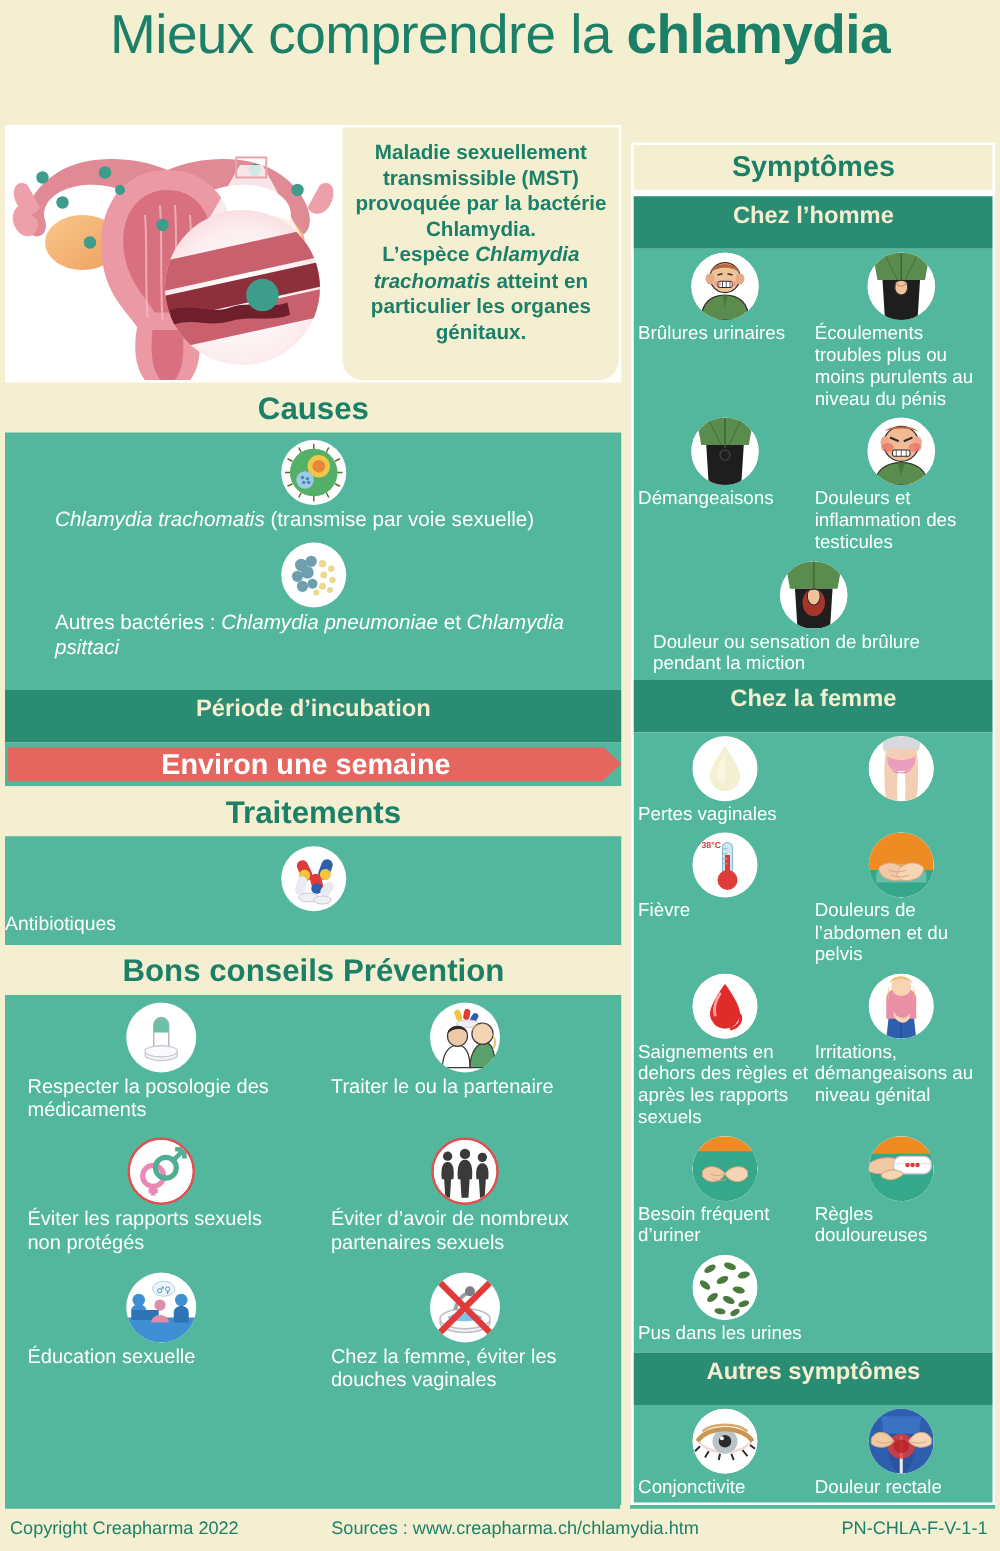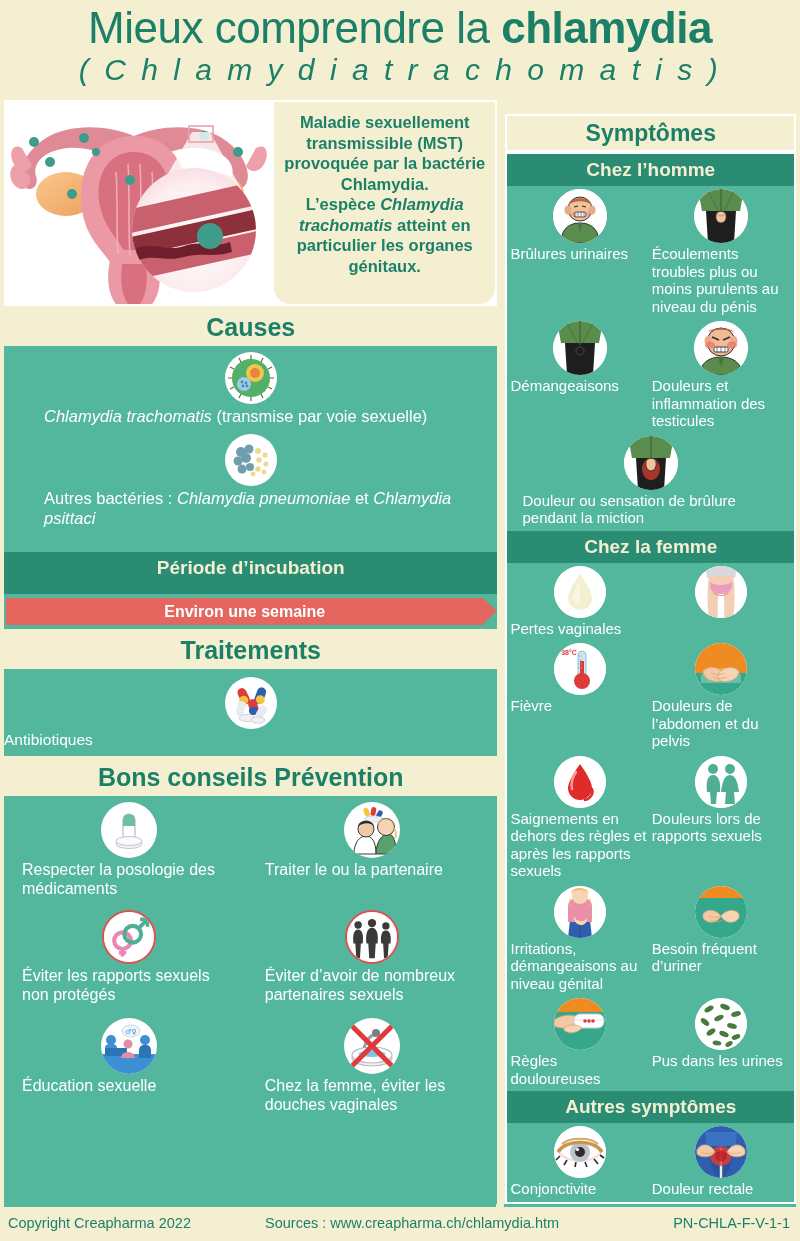--- a/index.html
+++ b/index.html
@@ -57,21 +57,21 @@
     text-align:center; font-size:19px; line-height:31px; height:42px;
   }
   .panel-teal { background:#53B79E; }
   .sep { height:4px; background:#F5EFD2; }
   .sep-white { height:5px; background:#ffffff; }
 
   
   .arrow-wrap { background:#53B79E; padding:4px 0; }
   .arrow-bar {
     position:relative; height:27px; background:#E5665F; color:#fff;
-    font-size:16px; font-weight:bold; line-height:27px; text-align:center;
+    font-size:23px; font-weight:bold; line-height:27px; text-align:center;
     margin-right:14px; margin-left:2px;
   }
   .arrow-bar:after {
     content:""; position:absolute; right:-14px; top:0;
     border-top:13.5px solid transparent; border-bottom:13.5px solid transparent;
     border-left:14px solid #E5665F;
   }
 
   
   .icon-circle {
@@ -115,21 +115,20 @@
   
   svg { display:block; }
 </style>
 </head>
 <body>
 
 <div class="header">
   <h1>
     <span>Mieux comprendre la </span><b>chlamydia</b>
   </h1>
-  <h2>( C h l a m y d i a   t r a c h o m a t i s )</h2>
 </div>
 
 <div class="body-wrap">
 
   <div class="col-left">
 
     <div class="top-panel">
       <div class="illus">
         <svg viewBox="0 0 268 212" width="268" height="212">
           <defs>
@@ -563,34 +562,20 @@
             <svg viewBox="0 0 52 52" width="52" height="52">
               <circle cx="26" cy="26" r="26" fill="#fff"></circle>
               <path d="M26 8 C26 8 14 24 14 32 A12 12 0 0 0 38 32 C38 24 26 8 26 8 Z" fill="#E02B2B"></path>
               <path d="M22 16 C18 22 17 28 18 33" stroke="#ff9b9b" stroke-width="2.4" fill="none" stroke-linecap="round"></path>
               <path d="M38 33 C40 38 36 43 31 44" stroke="#E02B2B" stroke-width="2.4" fill="none" stroke-linecap="round"></path>
             </svg>
           </div>
           <div class="cap">Saignements en dehors des règles et après les rapports sexuels</div>
         </div>
 
-        <div class="item" style="margin-top:4px;">
-          <div class="icon-circle" style="width:52px;height:52px;">
-            <svg viewBox="0 0 52 52" width="52" height="52">
-              <circle cx="26" cy="26" r="26" fill="#fff"></circle>
-              <g fill="#4FAE93">
-                <circle cx="18" cy="13" r="5"></circle>
-                <path d="M18 19 C12 19 11 27 12 36 L15 36 L16 48 L21 48 L22 36 L25 36 C26 27 24 19 18 19 Z"></path>
-                <circle cx="35" cy="13" r="5"></circle>
-                <path d="M35 19 C29 19 27 28 26 36 L31 36 L30 48 L40 48 L39 36 L44 36 C43 28 41 19 35 19 Z"></path>
-              </g>
-            </svg>
-          </div>
-          <div class="cap">Douleurs lors de rapports sexuels</div>
-        </div>
 
         <div class="item" style="margin-top:4px;">
           <div class="icon-circle" style="width:52px;height:52px;">
             <svg viewBox="0 0 52 52" width="52" height="52">
               <circle cx="26" cy="26" r="26" fill="#fff"></circle>
               <path d="M16 34 L36 34 L38 52 L14 52 Z" fill="#2E5FAE"></path>
               <path d="M26 36 L26 52" stroke="#244d8f" stroke-width="1"></path>
               <path d="M14 20 C14 14 20 11 26 11 C32 11 38 14 38 20 L38 36 L14 36 Z" fill="#EA8FA8"></path>
               <circle cx="26" cy="10" r="8" fill="#f7d4b4"></circle>
               <path d="M17 8 C17 0 35 0 35 9 C34 3 20 2 17 8 Z" fill="#e8c36b"></path>

